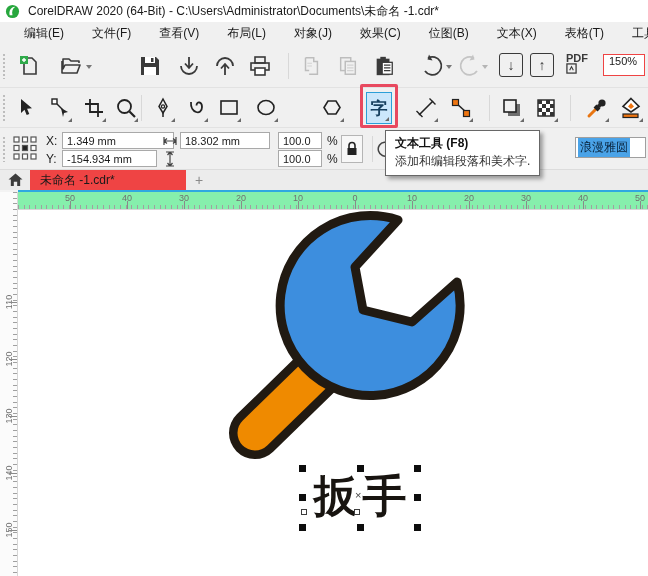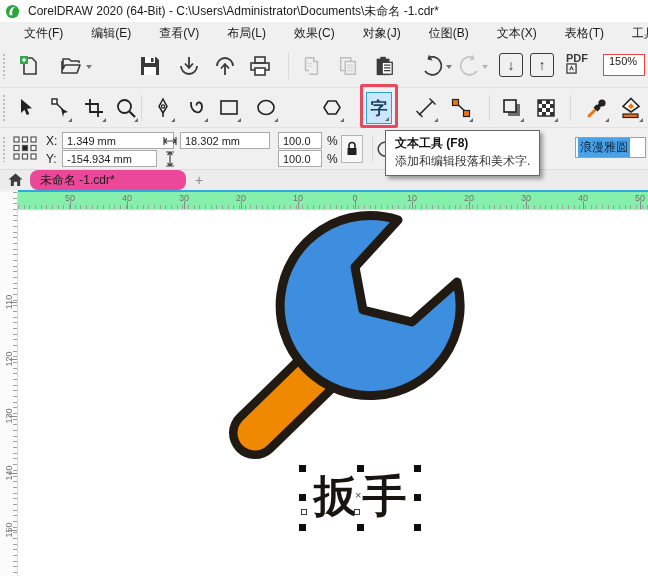--- a/index.html
+++ b/index.html
@@ -45,21 +45,21 @@
   .fontbox .sel { background:#4aa3e8; color:#09233b; font-size:12px; padding:1px 2px; margin-left:2px; white-space:nowrap; }
 
   
   .tooltip { left:385px; top:130px; z-index:40; background:#fff; border:1px solid #676767; box-shadow:3px 3px 4px rgba(0,0,0,.35); padding:4px 9px 5px 9px; white-space:nowrap; }
   .tooltip .tt-title { font-size:12px; font-weight:bold; color:#111; }
   .tooltip .tt-desc { font-size:12px; color:#333; margin-top:1px; }
 
   
   .tabbar { left:0; top:170px; width:648px; height:20px; background:#ececec; display:flex; align-items:stretch; }
   .homebtn { width:30px; display:flex; align-items:center; justify-content:center; }
-  .doctab { width:156px; background:#ec4899; display:flex; align-items:center; padding-left:10px; font-size:12px;border-radius:8px; }
+  .doctab { width:156px; background:#ef4444; display:flex; align-items:center; padding-left:10px; font-size:12px; }
   .newtab { width:26px; display:flex; align-items:center; justify-content:center; color:#8a8a8a; font-size:14px; }
   .tabline { left:0; top:190px; width:648px; height:2px; background:#2fa8e1; }
 
   
   .hruler { left:18px; top:192px; width:630px; height:18px; background:#86efac; border-bottom:1px solid #d6d6d6; }
   .hruler::after { content:""; position:absolute; left:0; right:0; bottom:0; height:4px;
      background-image:repeating-linear-gradient(to right,#a0a0a0 0 1px,transparent 1px 5.67px); }
   .hlab { position:absolute; top:1px; font-size:9px; color:#707070; transform:translateX(-50%); }
   .htick { position:absolute; bottom:0; width:1px; height:8px; background:#8a8a8a; }
   .vruler { left:0; top:192px; width:18px; height:384px; background:#fbfbfb; border-right:1px solid #d6d6d6; }
@@ -83,26 +83,26 @@
 
 <div class="abs titlebar">
   <svg class="appicon" viewBox="0 0 16 16">
     <circle cx="8" cy="8" r="7" fill="#27a73d"></circle>
     <path d="M5,12 C4,8 6,3 11,3 C8,5 7,8 8,12 Z" fill="#ffffff"></path>
   </svg>
   <span class="title">CorelDRAW 2020 (64-Bit) - C:\Users\Administrator\Documents\未命名 -1.cdr*</span>
 </div>
 
 <div class="abs menubar">
+  <span class="menu-item">编辑(E)</span>
   <span class="menu-item">文件(F)</span>
-  <span class="menu-item">编辑(E)</span>
   <span class="menu-item">查看(V)</span>
   <span class="menu-item">布局(L)</span>
+  <span class="menu-item">对象(J)</span>
   <span class="menu-item">效果(C)</span>
-  <span class="menu-item">对象(J)</span>
   <span class="menu-item">位图(B)</span>
   <span class="menu-item">文本(X)</span>
   <span class="menu-item">表格(T)</span>
   <span class="menu-item">工具(O)</span>
 </div>
 
 <div class="abs toolbar">
   <div class="gripper" style="top:8px;height:26px;"></div>
 
   <div class="tbtn" style="left:16px">

